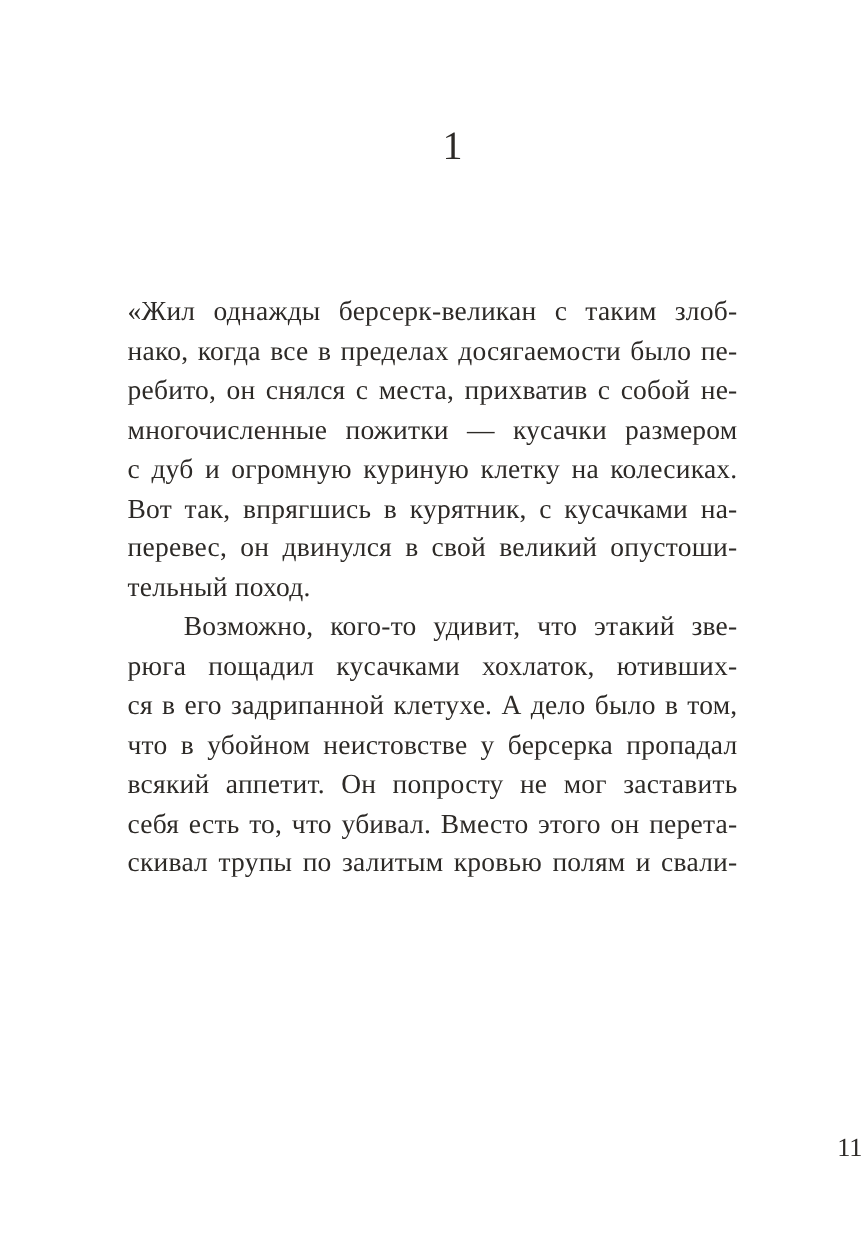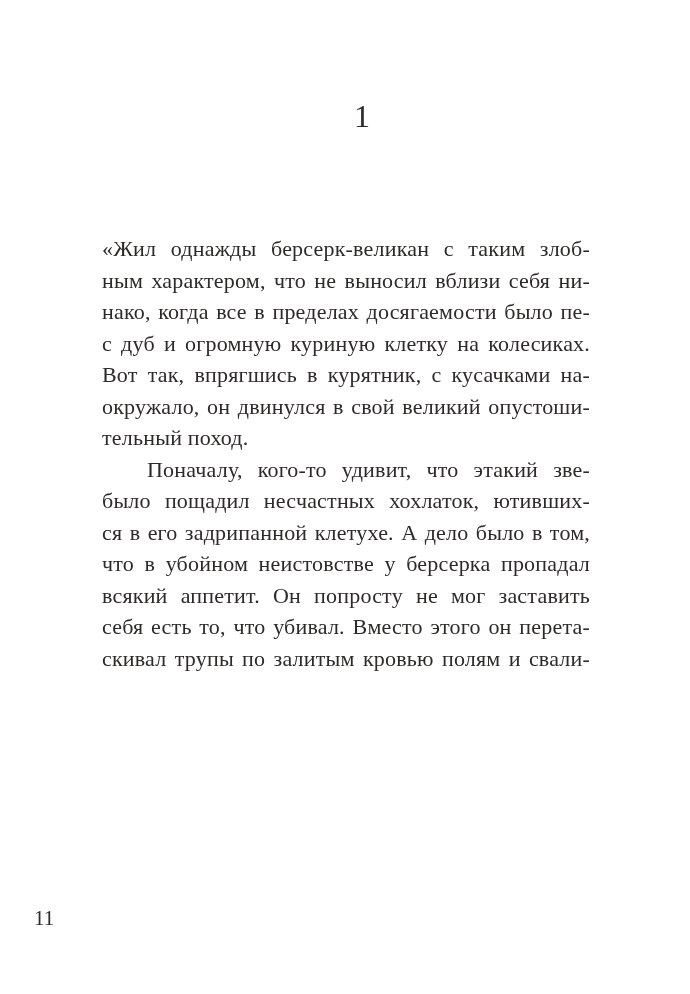--- a/index.html
+++ b/index.html
@@ -54,48 +54,49 @@
     text-align-last: left;
   }
   .line.indent {
     text-indent: 45px;
   }
   .page-number {
     position: absolute;
     top: 906px;
     left: 34px;
     right: 0;
-    text-align: left;
+    text-align: right;
     font-size: 21px;
     line-height: 24px;
     color: #2d2a27;
   }
 </style>
 </head>
 <body>
 
 <div class="book-page">
 
   <div class="chapter-number">1</div>
 
   <div class="text-block">
 
     <div class="para">
       <div class="line">«Жил однажды берсерк-великан с таким злоб-</div>
-      <div class="line">ным характером, что не выносил вблизи себя ни-</div>
       <div class="line">нако, когда все в пределах досягаемости было пе-</div>
+      <div class="line">ребито, он снялся с места, прихватив с собой не-</div>
+      <div class="line">многочисленные пожитки — кусачки размером</div>
       <div class="line">с дуб и огромную куриную клетку на колесиках.</div>
       <div class="line">Вот так, впрягшись в курятник, с кусачками на-</div>
-      <div class="line">окружало, он двинулся в свой великий опустоши-</div>
+      <div class="line">перевес, он двинулся в свой великий опустоши-</div>
       <div class="line flush-left">тельный поход.</div>
     </div>
 
     <div class="para">
-      <div class="line indent">Поначалу, кого-то удивит, что этакий зве-</div>
-      <div class="line">было пощадил несчастных хохлаток, ютивших-</div>
+      <div class="line indent">Возможно, кого-то удивит, что этакий зве-</div>
+      <div class="line">рюга пощадил кусачками хохлаток, ютивших-</div>
       <div class="line">ся в его задрипанной клетухе. А дело было в том,</div>
       <div class="line">что в убойном неистовстве у берсерка пропадал</div>
       <div class="line">всякий аппетит. Он попросту не мог заставить</div>
       <div class="line">себя есть то, что убивал. Вместо этого он перета-</div>
       <div class="line">скивал трупы по залитым кровью полям и свали-</div>
     </div>
 
   </div>
 
   <div class="page-number">11</div>

